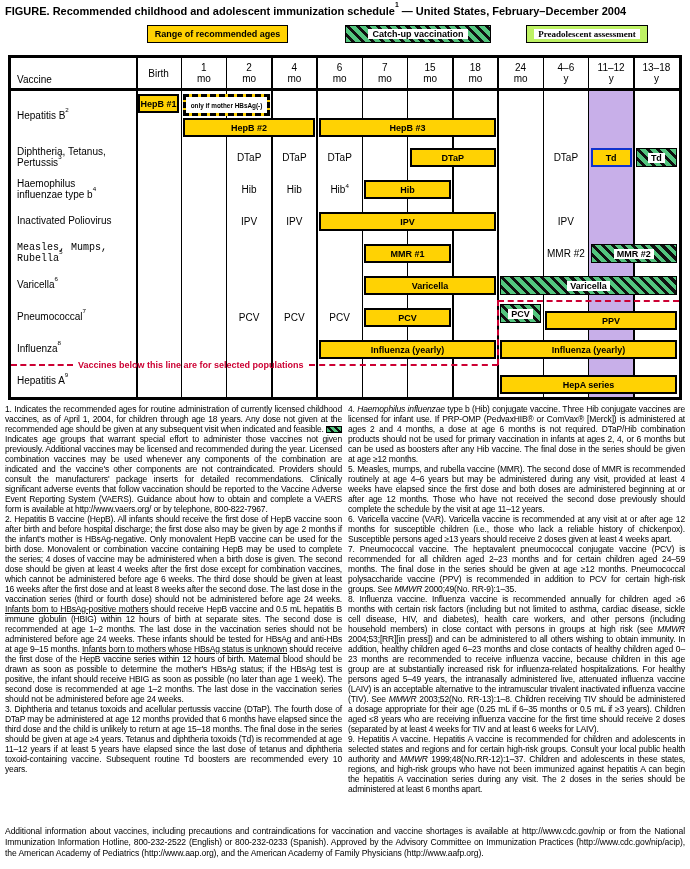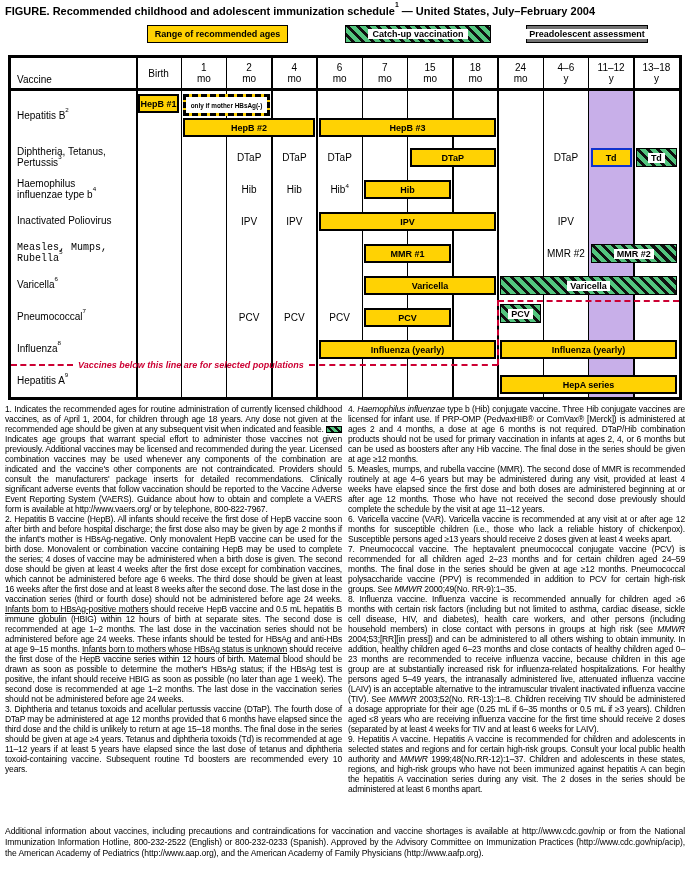--- a/index.html
+++ b/index.html
@@ -9,21 +9,21 @@
 
   .title{position:absolute;top:5px;left:5px;font-size:11px;font-weight:bold;white-space:nowrap;}
   sup.s{font-size:0.62em;position:relative;top:-0.45em;line-height:0;}
 
   
   .legend{position:absolute;top:25px;left:0;width:690px;height:18px;}
   .leg{position:absolute;height:18px;border:1px solid #000;display:flex;align-items:center;justify-content:center;
        font-size:9px;font-weight:bold;white-space:nowrap;}
   .leg-rec{left:147px;width:141px;background:#FFD203;}
   .leg-cu{left:345px;width:146px;}
-  .leg-pre{left:526px;width:122px;background:#737373;}
+  .leg-pre{left:526px;width:122px;background:#bef264;font-family:Liberation Serif, serif;}
   .hatch{background:repeating-linear-gradient(45deg,#53C57E 0 4px,#101010 4px 7px);}
   .whitepatch{background:#fff;padding:0 4px;font-weight:bold;white-space:nowrap;}
 
   
   .table{position:absolute;top:55px;left:8px;width:674px;height:345px;border:3px solid #000;background:#fff;}
   .purplecol{position:absolute;z-index:1;background:#C8AFE9;}
   .vline{position:absolute;top:0;bottom:0;width:1.5px;background:#000;z-index:2;}
   .headline{position:absolute;left:0;right:0;top:30px;height:3px;background:#000;z-index:3;}
   .hcell{position:absolute;top:0;height:30px;display:flex;flex-direction:column;align-items:center;justify-content:center;
          font-size:10px;line-height:11px;z-index:4;text-align:center;}
@@ -37,41 +37,41 @@
        font-size:9px;font-weight:bold;white-space:nowrap;}
   .bar-rec{background:#FFD203;border:2px solid #000;}
   .bar-cu{border:1.5px solid #000;}
   .bar-note{border:3px dashed #000;
             background:linear-gradient(#fff,#fff) padding-box,linear-gradient(#FFD203,#FFD203) border-box;
             font-size:6.4px;font-weight:bold;}
   .culabel{background:#fff;padding:0 3px;font-weight:bold;font-size:9px;}
   .redseg{position:absolute;z-index:6;}
   .redh{border-top:2px dashed #CC0033;height:0;}
   .redv{border-left:2px dashed #CC0033;width:0;}
-  .divider{position:absolute;z-index:6;display:flex;align-items:center;font-style:italic;}
+  .divider{position:absolute;z-index:6;display:flex;align-items:center;}
   .divider .dash{border-top:2px dashed #CC0033;height:0;}
   .divider .dtext{color:#CC0033;font-size:9px;font-weight:bold;white-space:nowrap;padding:0 5px;}
 
   
   .fncol{position:absolute;top:404px;font-size:8.5px;line-height:10px;letter-spacing:-0.15px;text-align:justify;}
   .fncol-left{left:5px;width:337px;}
   .fncol-right{left:348px;width:337px;}
   .fn{margin:0;}
   .fn .u{text-decoration:underline;}
   .fn .i{font-style:italic;}
   .swatch-inline{display:inline-block;width:16px;height:7px;border:1px solid #000;vertical-align:-1px;
        background:repeating-linear-gradient(45deg,#53C57E 0 3px,#101010 3px 5px);}
   .footer{position:absolute;top:826px;left:5px;width:680px;font-size:8.6px;line-height:10.8px;text-align:justify;letter-spacing:-0.1px;}
 </style>
 </head>
 <body>
 
 <div class="page">
 
-  <div class="title"><span>FIGURE. Recommended childhood and adolescent immunization schedule</span><sup class="s">1</sup><span> — United States, July–February 2004</span></div>
+  <div class="title"><span>FIGURE. Recommended childhood and adolescent immunization schedule</span><sup class="s">1</sup><span> — United States, February–December 2004</span></div>
 
   <div class="legend">
     <div class="leg leg-rec">
         <span>Range of recommended ages</span>
       </div>
     <div class="leg leg-cu hatch">
         <span class="whitepatch">Catch-up vaccination</span>
       </div>
     <div class="leg leg-pre">
         <span class="whitepatch">Preadolescent assessment</span>
@@ -237,20 +237,21 @@
           <div class="agetext" style="left: 260.75px; width: 45.25px; top: 0px; height: 32px;">
             <span>PCV</span>
           </div>
           <div class="agetext" style="left: 306px; width: 45.25px; top: 0px; height: 32px;">
             <span>PCV</span>
           </div>
           <div class="bar bar-rec" style="left: 353.25px; width: 86.5px; top: 7px; height: 19px;">PCV</div>
           <div class="bar bar-cu hatch" style="left: 489px; width: 41.25px; top: 3px; height: 19px;">
             <span class="culabel">PCV</span>
           </div>
+          <div class="bar bar-rec" style="left: 534.25px; width: 131.75px; top: 10px; height: 19px;">PPV</div>
         </div>
         <div class="rowband" style="top: 242px; height: 32px;">
           <div class="vlabel" style="width: 125px;">
             <span><span>Influenza</span><sup class="s">8</sup></span>
           </div>
           <div class="bar bar-rec" style="left: 308px; width: 177px; top: 7px; height: 19px;">Influenza (yearly)</div>
           <div class="bar bar-rec" style="left: 489px; width: 177px; top: 7px; height: 19px;">Influenza (yearly)</div>
         </div>
         <div class="rowband" style="top: 274px; height: 32px;">
           <div class="vlabel" style="width: 125px;">

